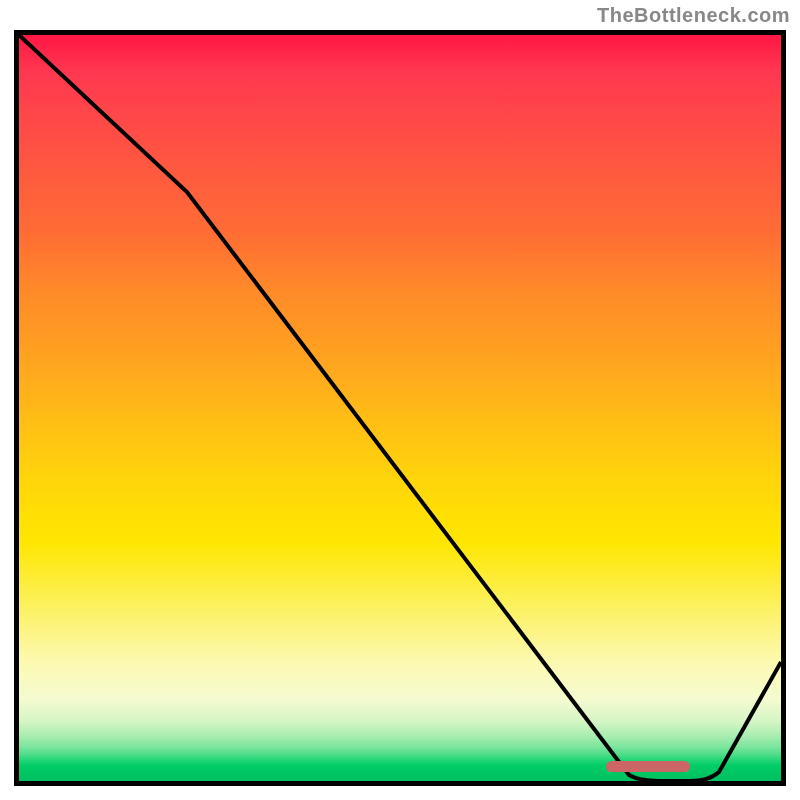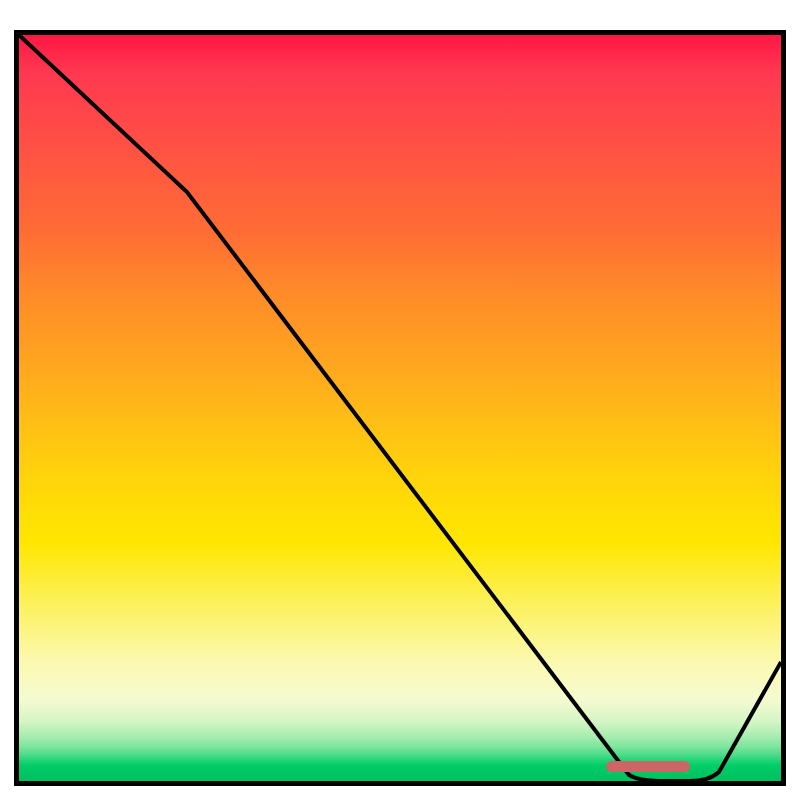--- a/index.html
+++ b/index.html
@@ -73,20 +73,21 @@
       position: absolute;
       height: 11px;
       border-radius: 6px;
       background: #cc6666;
     }
   </style>
 </head>
 <body>
 
 <div class="container">
+  <div class="watermark">TheBottleneck.com</div>
   <div class="plot-area">
     <div class="gradient-bg"></div>
     <svg class="curve" viewBox="0 0 762 746" preserveAspectRatio="none">
       <path d="M 0 0 L 168 157 L 610 740 Q 620 746 640 746 L 671 746 Q 690 746 700 737 L 762 627" stroke="#000" stroke-width="4" fill="none"></path>
     </svg>
     <div class="marker" style="left:77%; width:11%; bottom:1.2%;"></div>
   </div>
 </div>
 
 </body></html>

